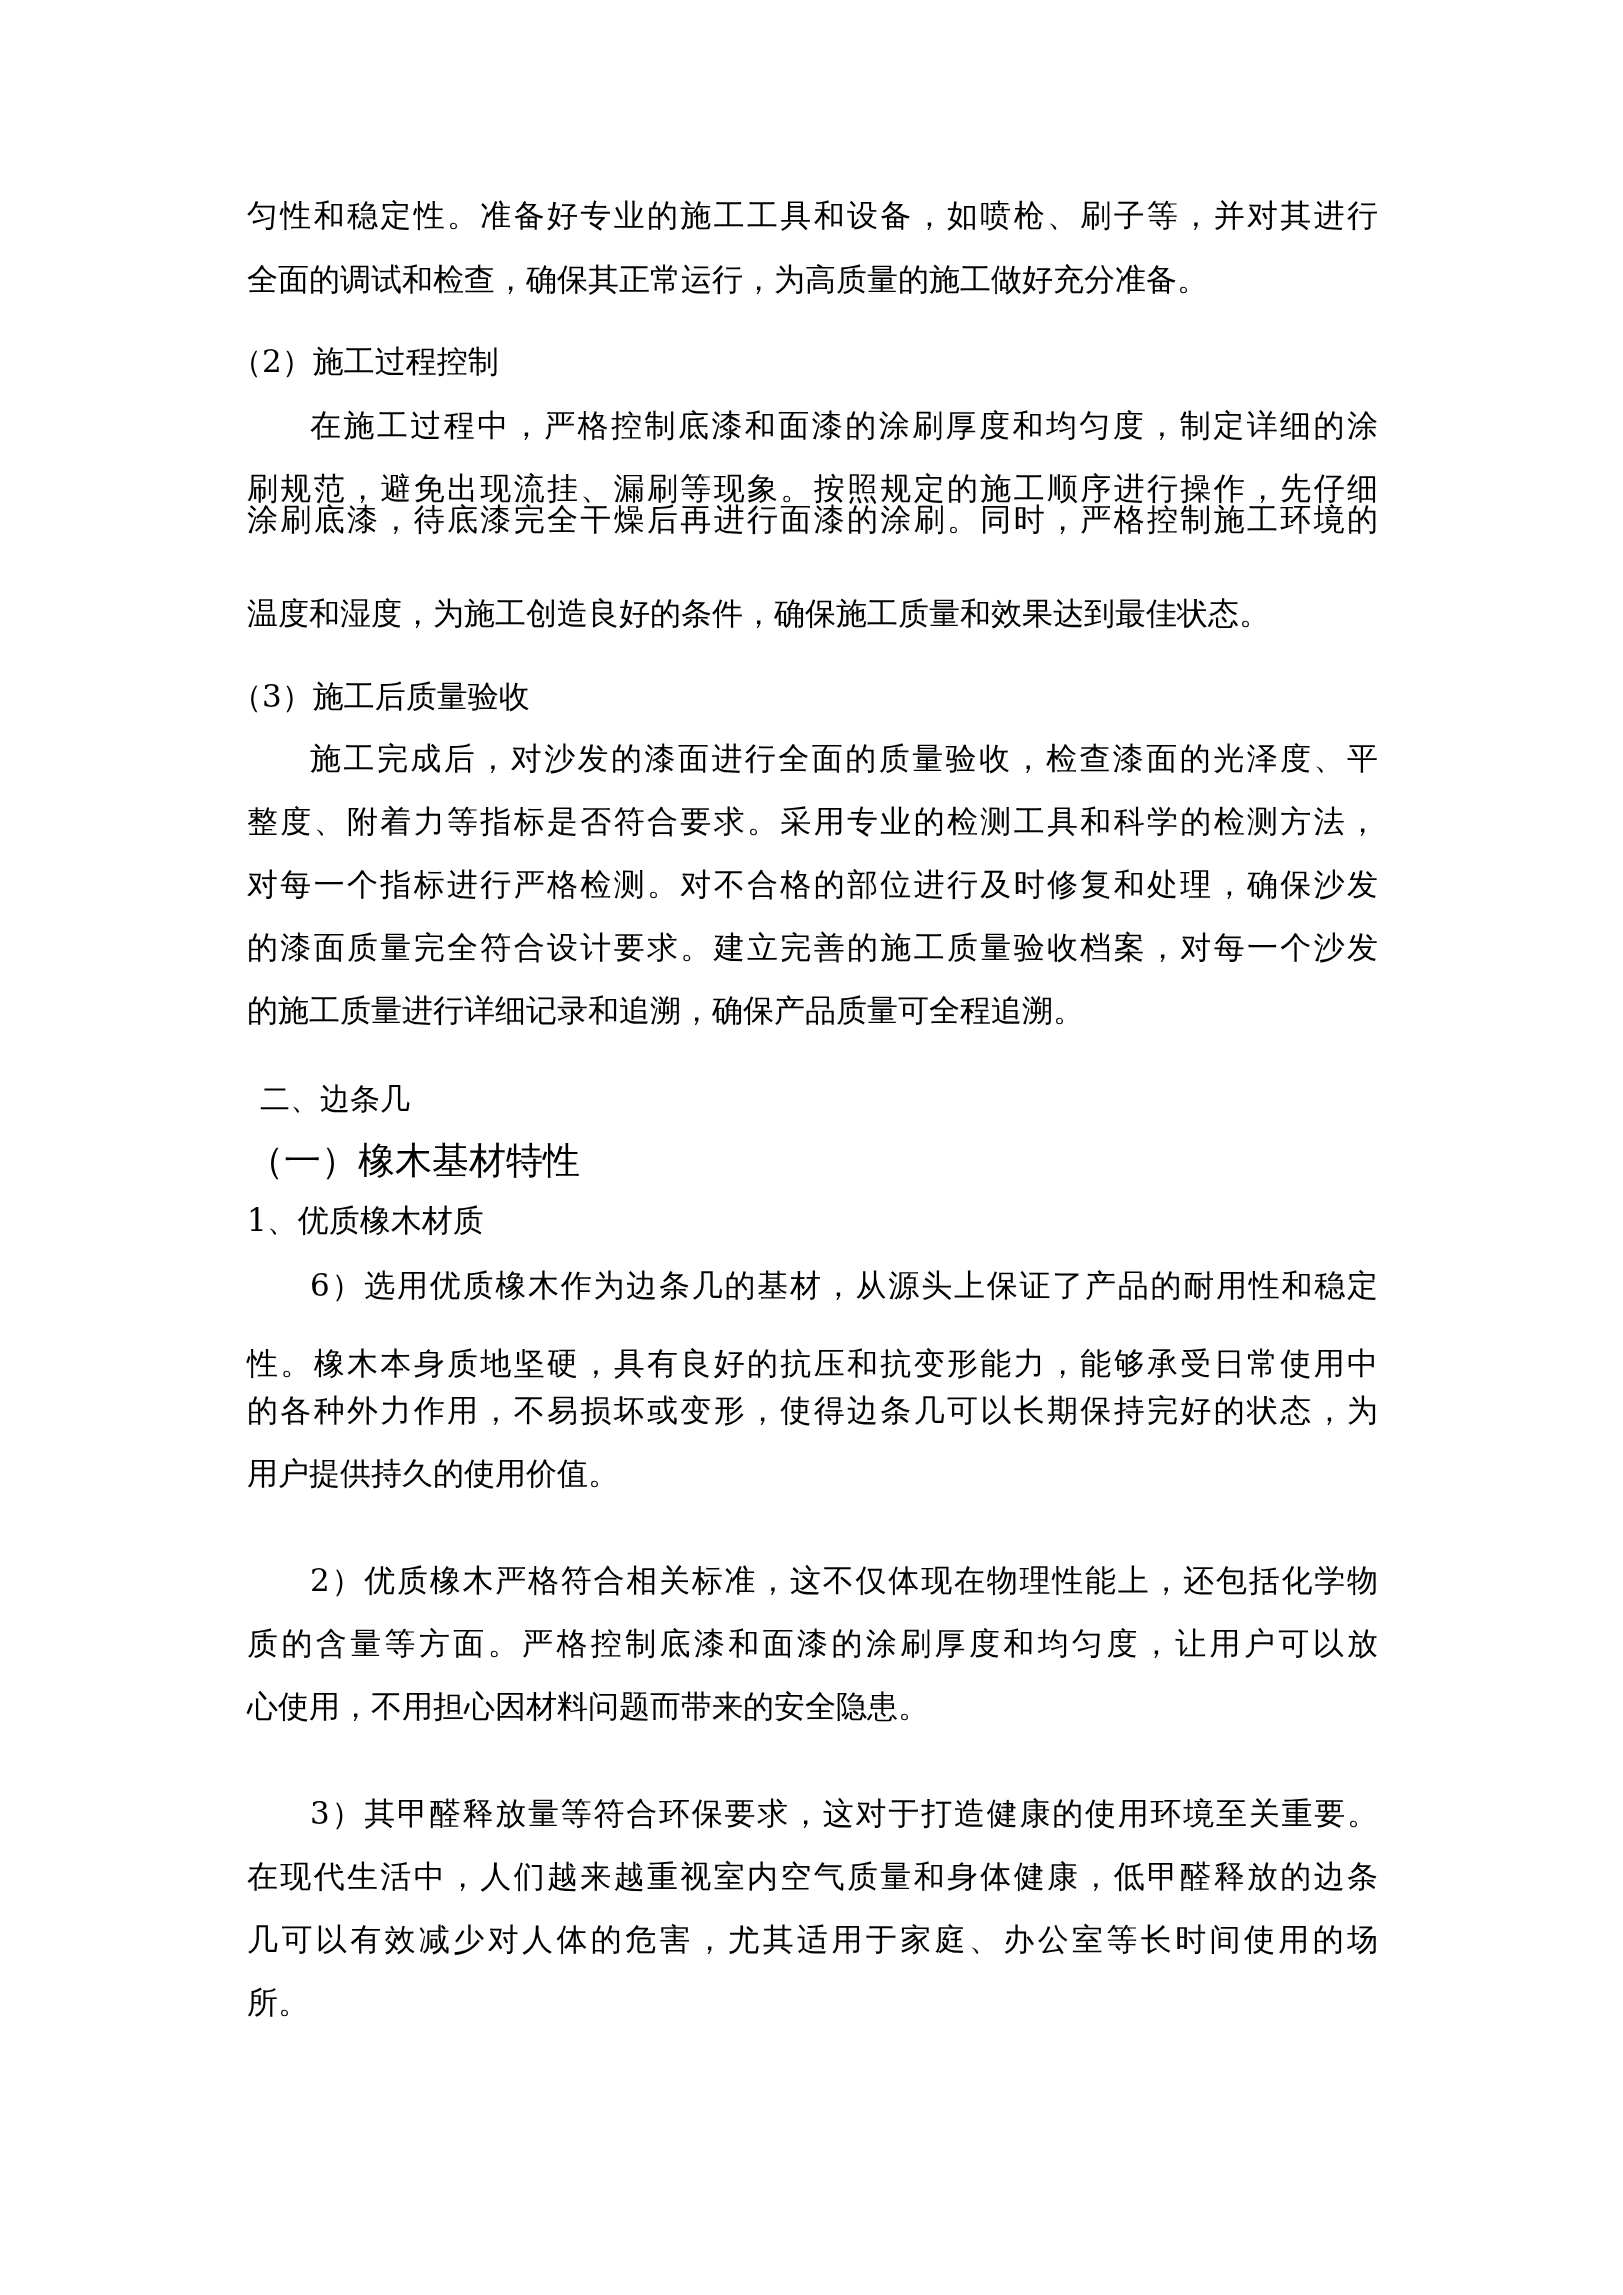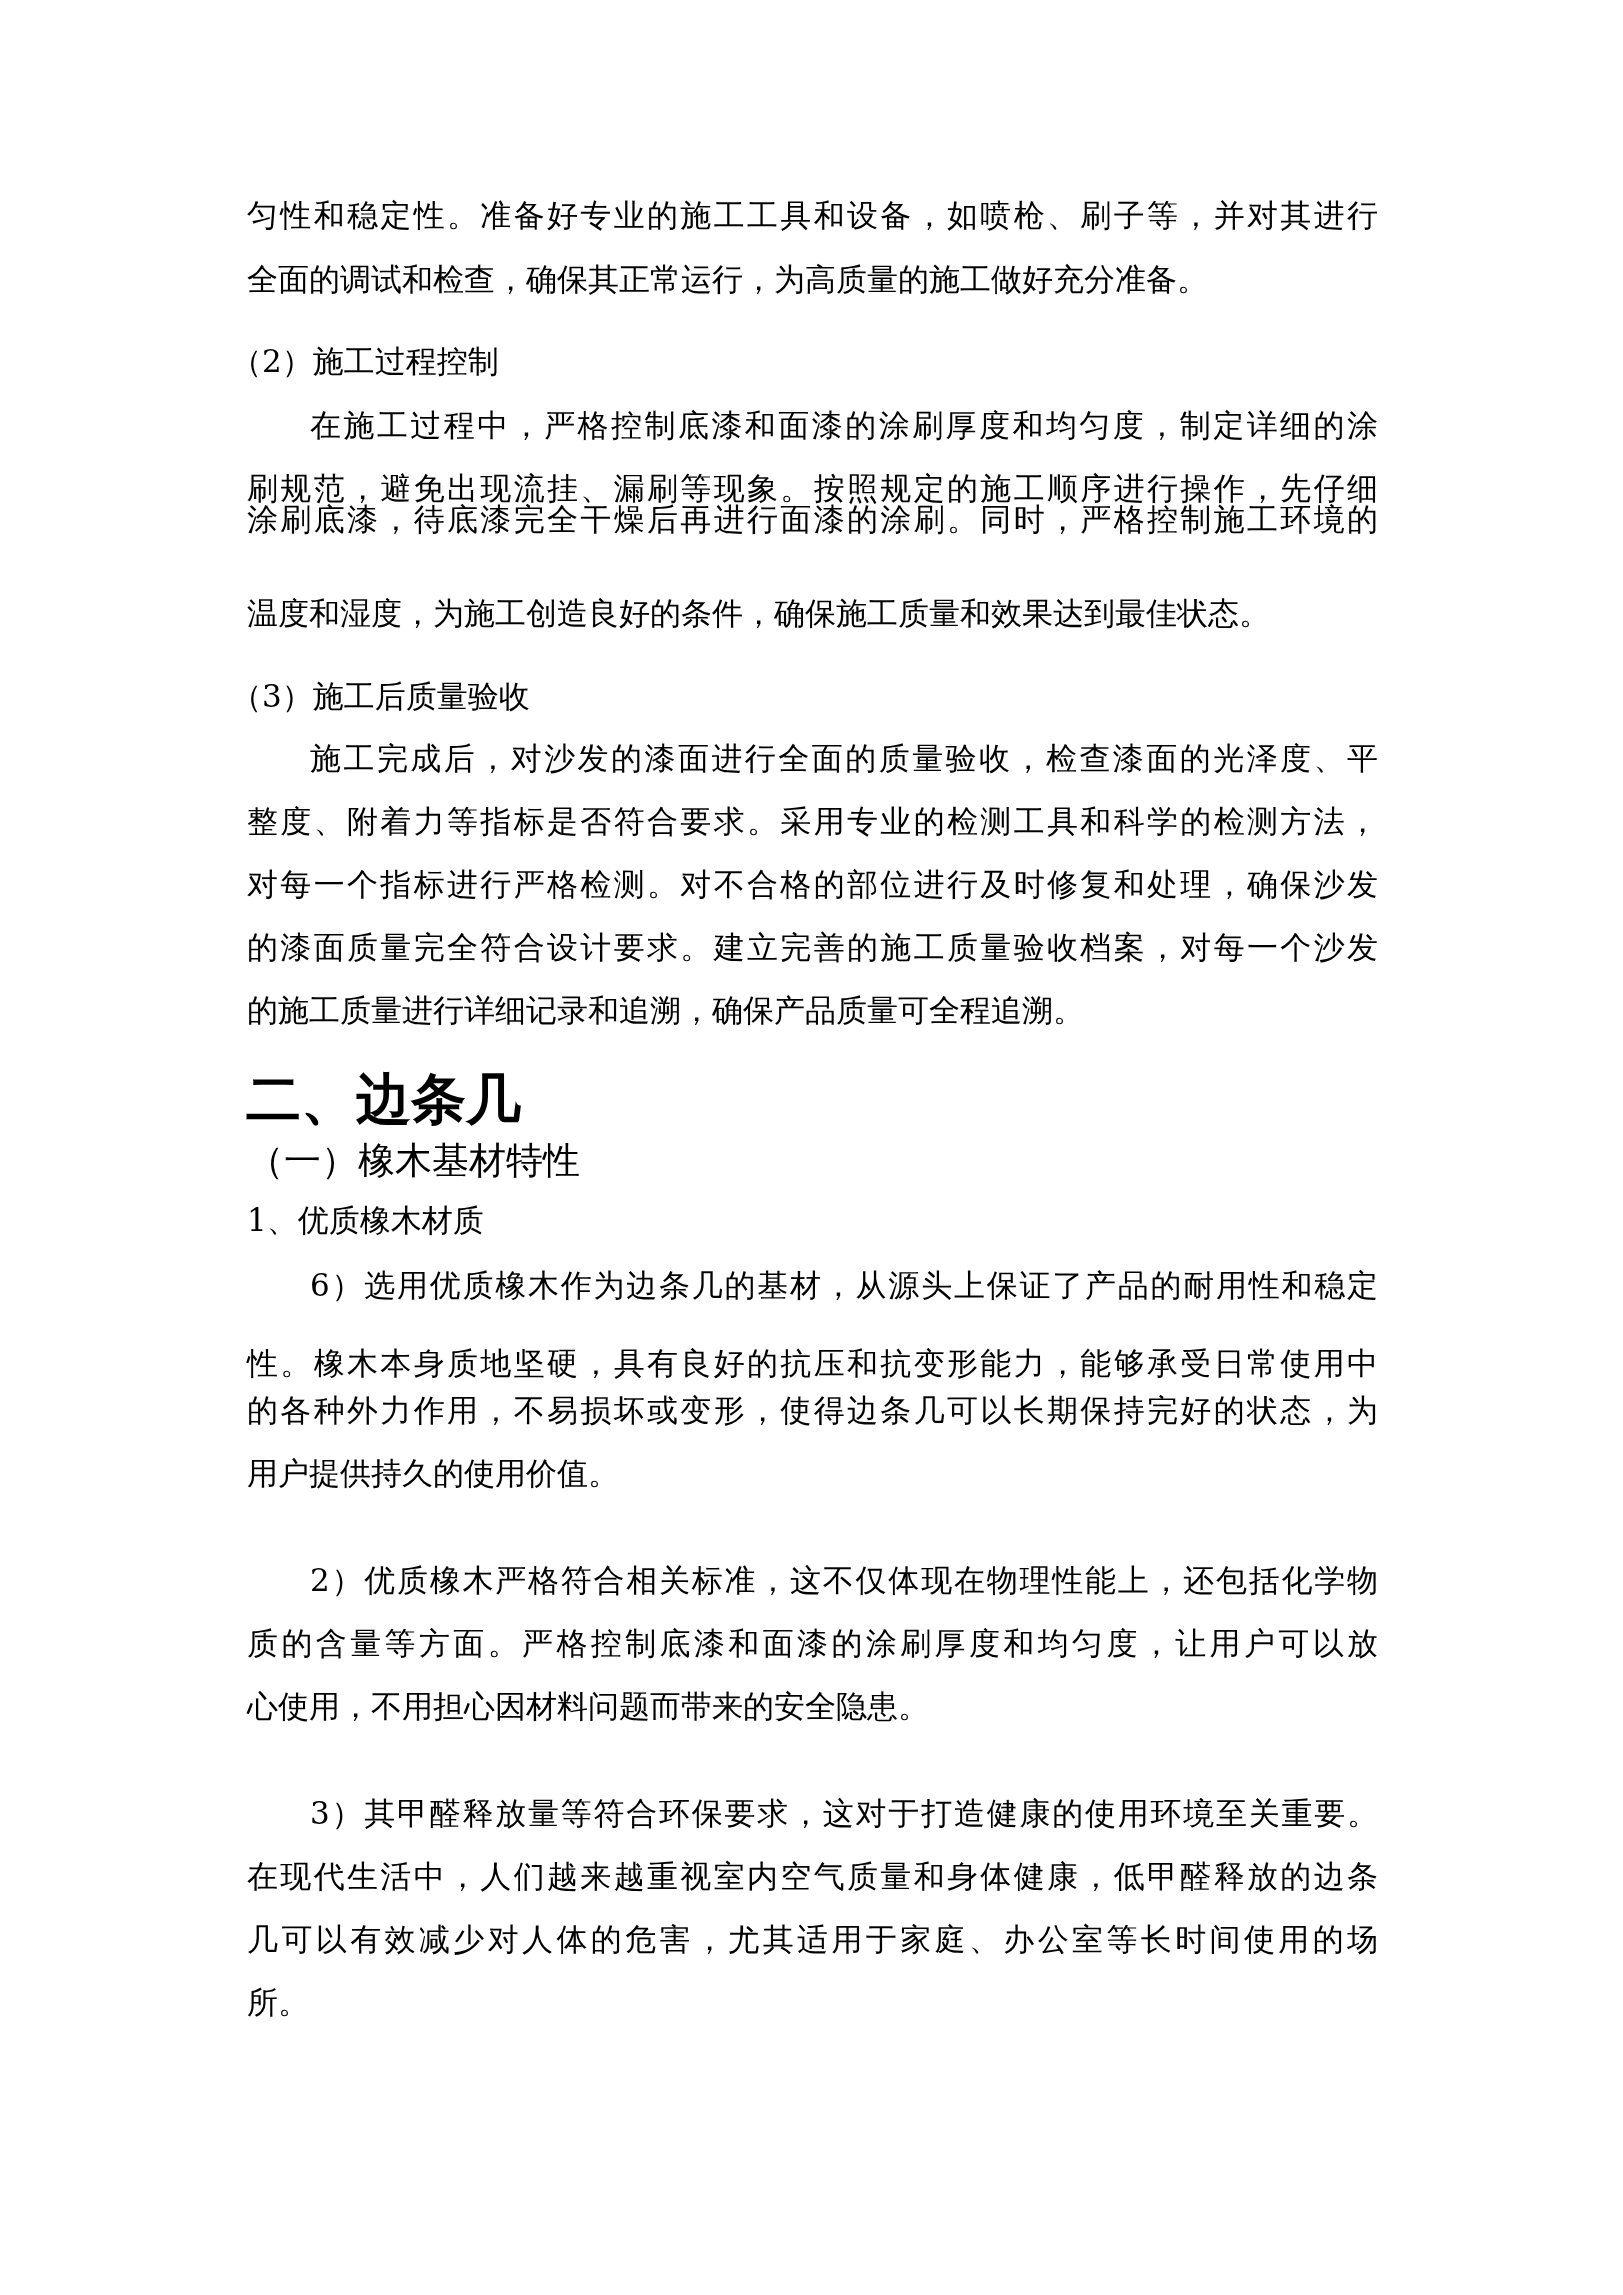--- a/index.html
+++ b/index.html
@@ -34,23 +34,23 @@
     letter-spacing: 0;
   }
   .justify {
     text-align: justify;
     text-align-last: justify;
   }
   .indent { padding-left: 63px; width: 1068px; }
   .sub { left: 231px; }
   .h1 {
     position: absolute;
-    left: 246px;
-    font-size: 55px;
-    font-weight: bold;
+    left: 260px;
+    font-size: 30px;
+    font-weight: normal;
     line-height: 52px;
     white-space: nowrap;
   }
   .h2 {
     position: absolute;
     left: 247px;
     font-size: 37px;
     line-height: 47px;
     white-space: nowrap;
   }

